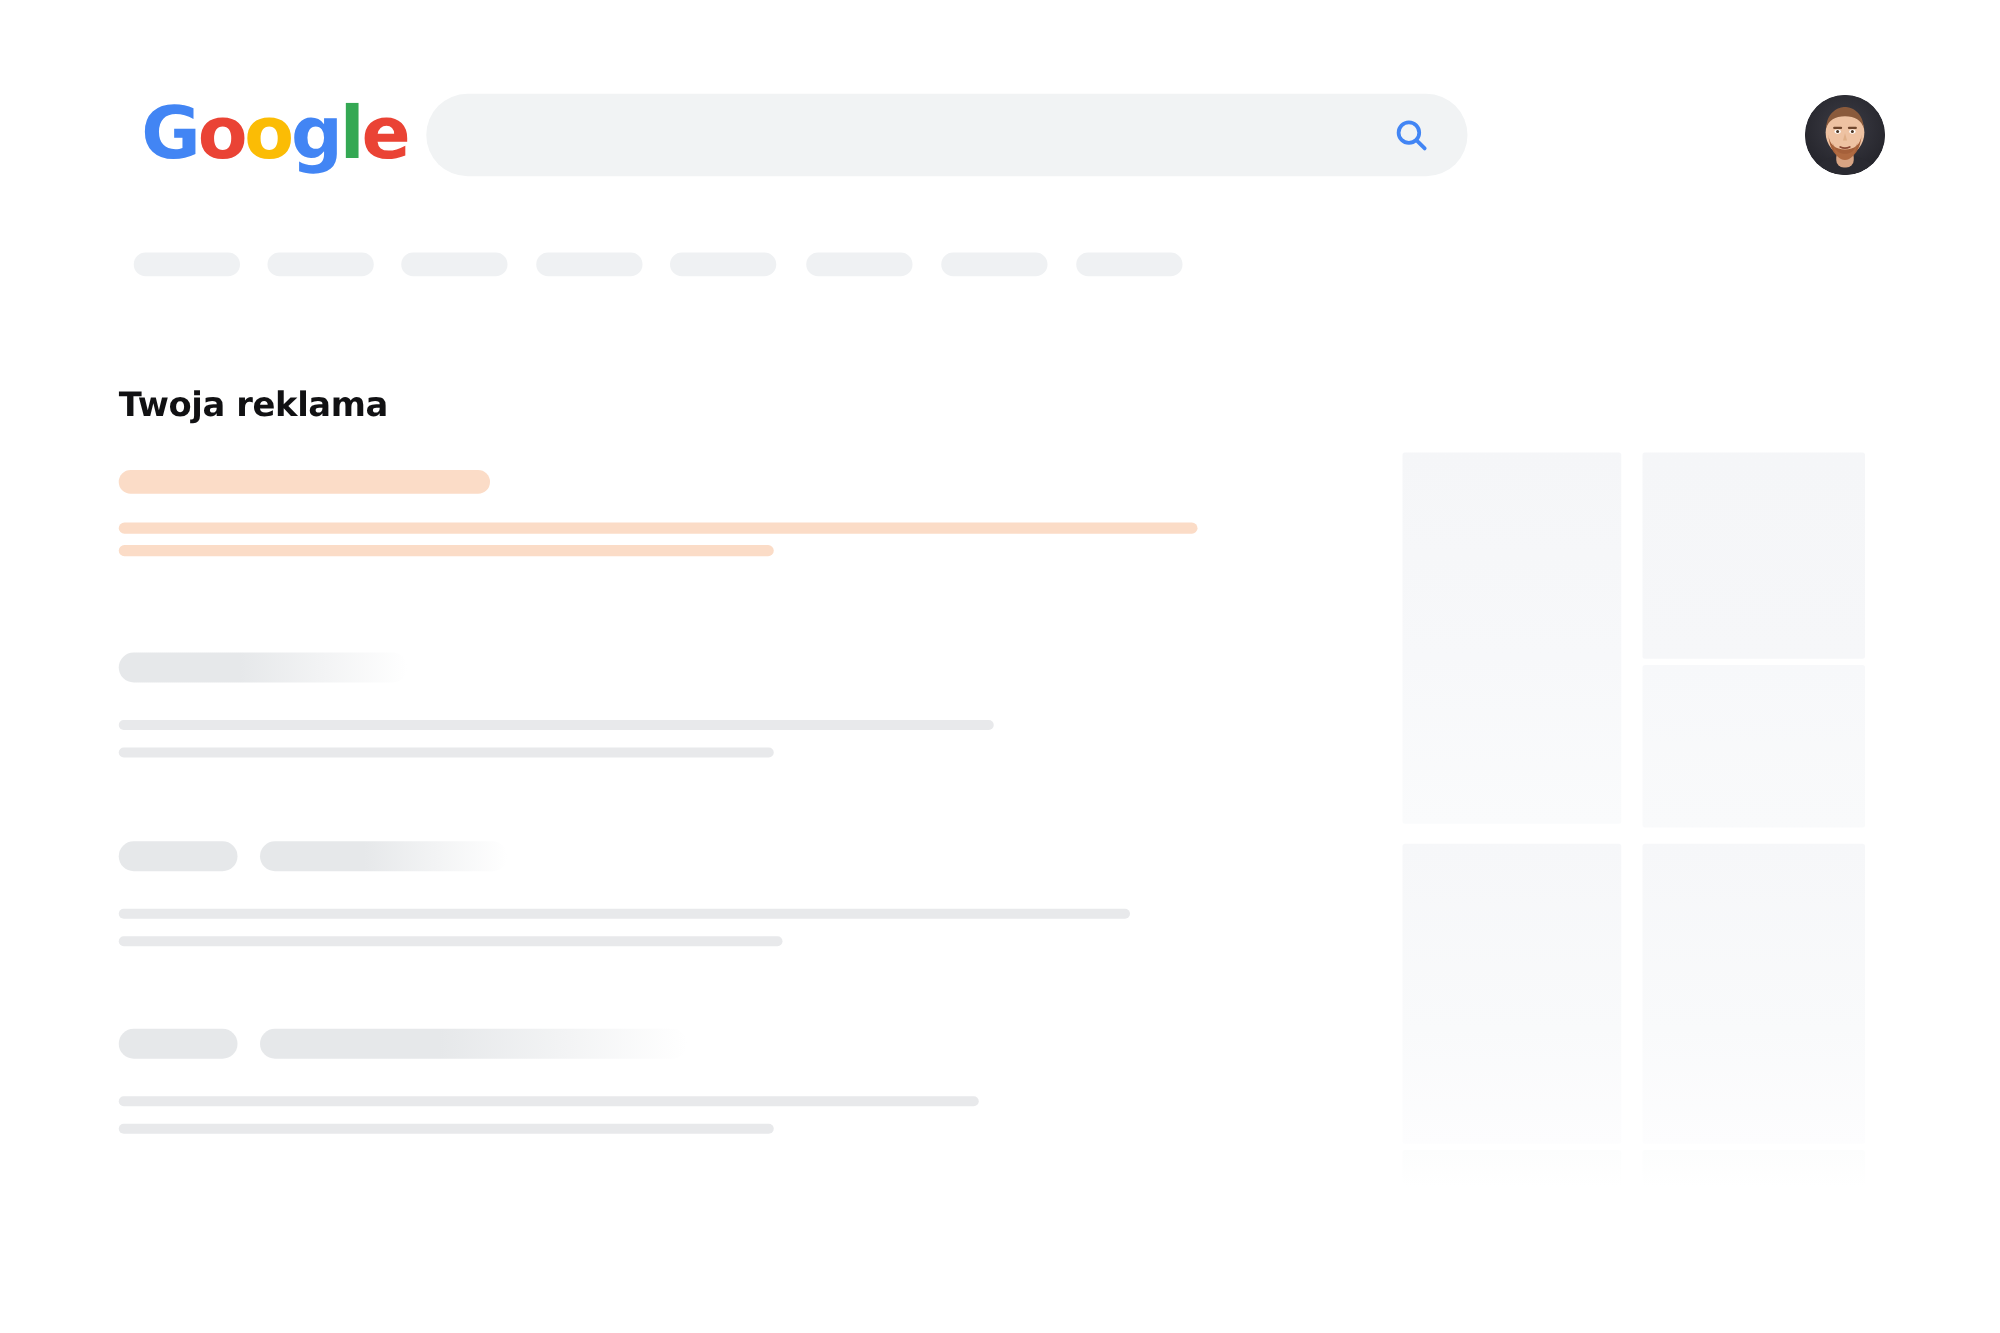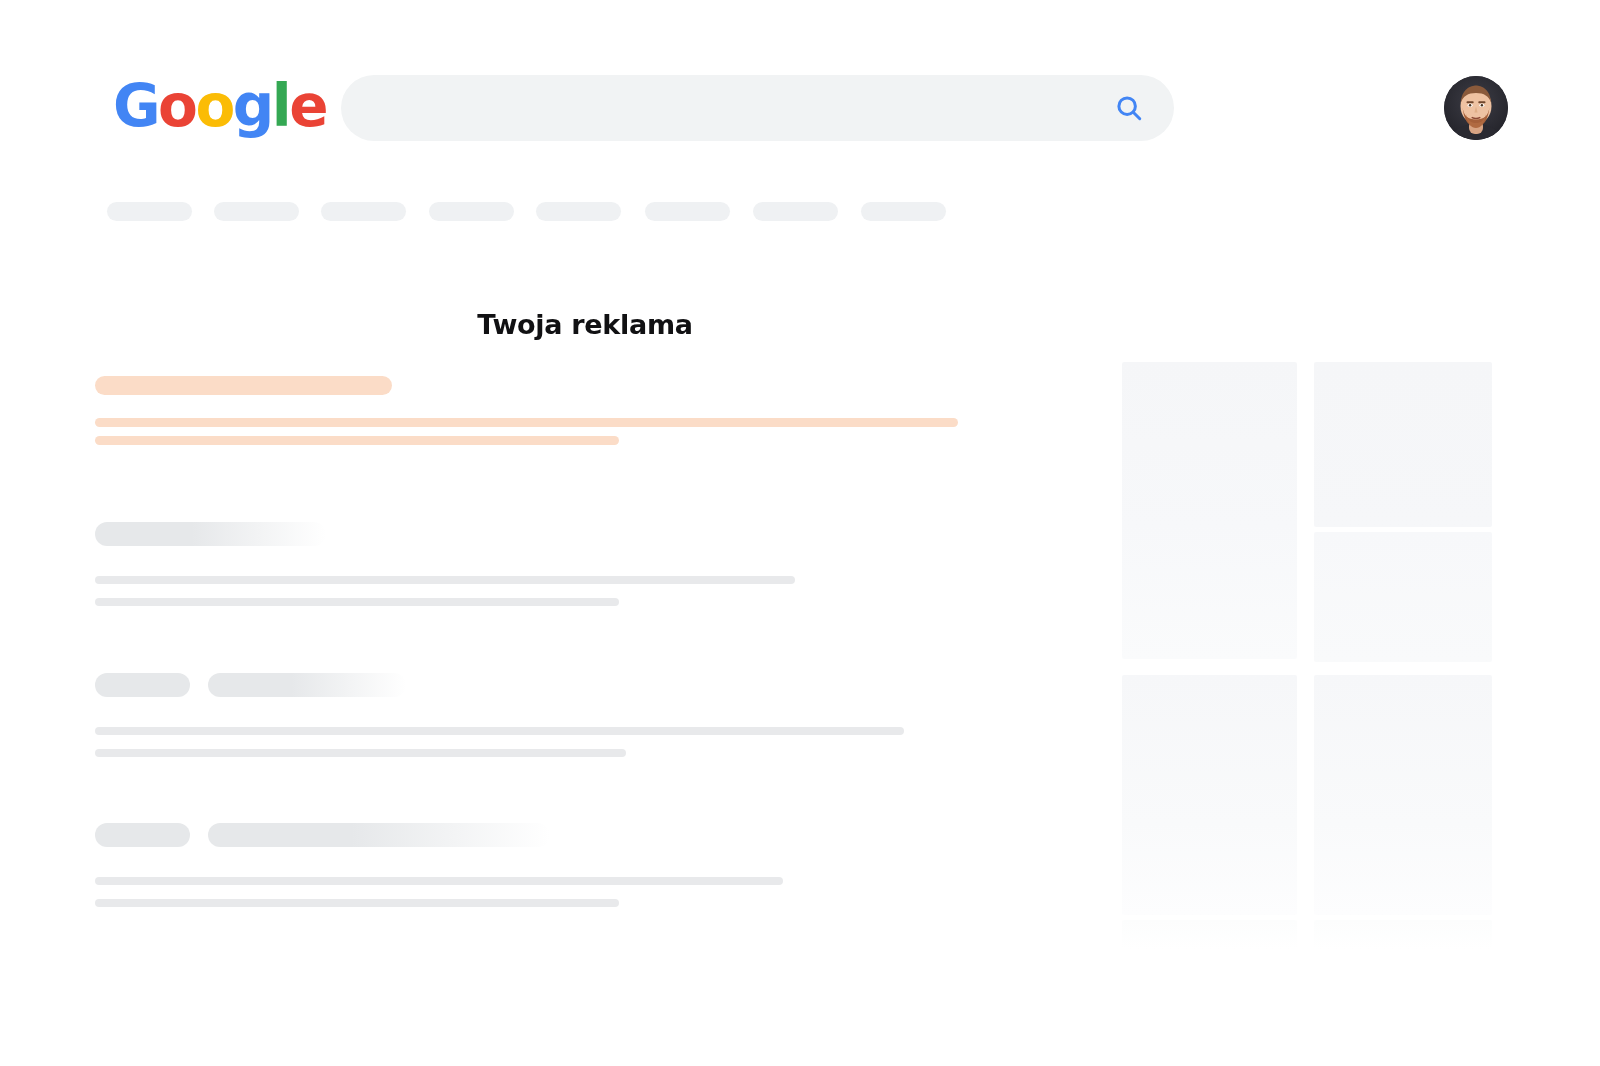--- a/index.html
+++ b/index.html
@@ -103,21 +103,20 @@
     border-radius: 10px;
     background: #EFF1F3;
   }
 
   
   .results {
     position: absolute;
     left: 95px;
     top: 308px;
     width: 980px;
-    text-align: center;
   }
 
   .page-title {
     font-family: "DejaVu Sans", sans-serif;
     font-size: 27px;
     font-weight: 700;
     letter-spacing: -0.3px;
     color: #111113;
     line-height: 34px;
     margin-bottom: 0;

